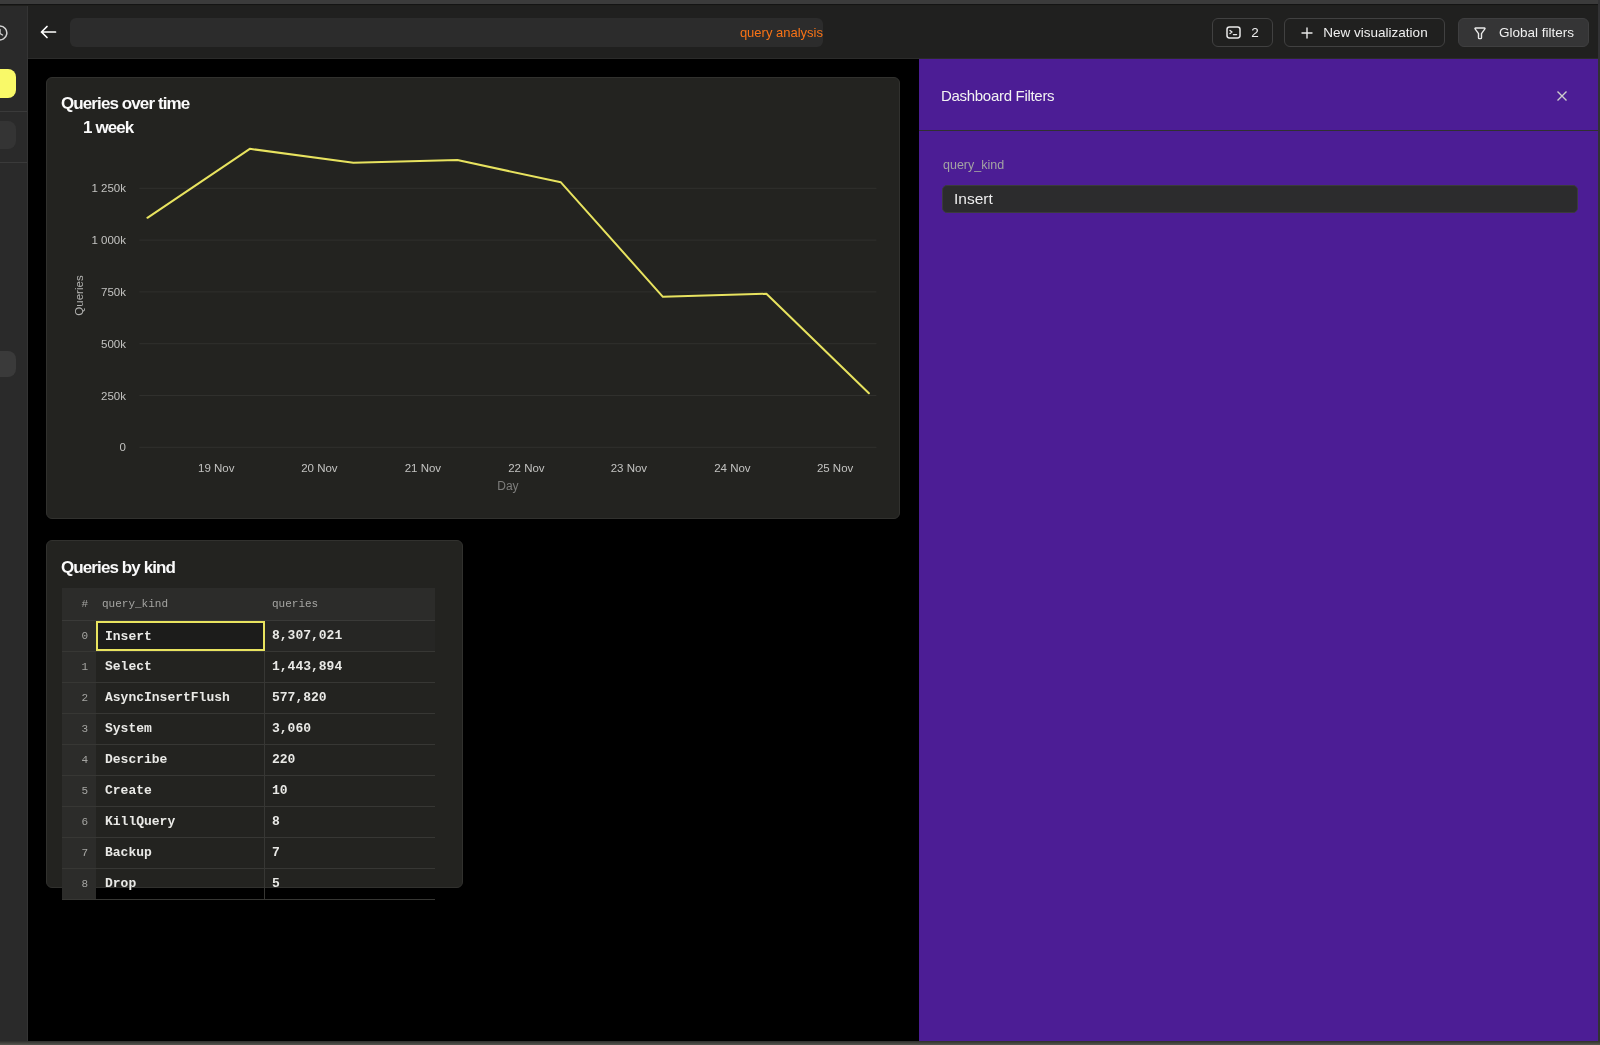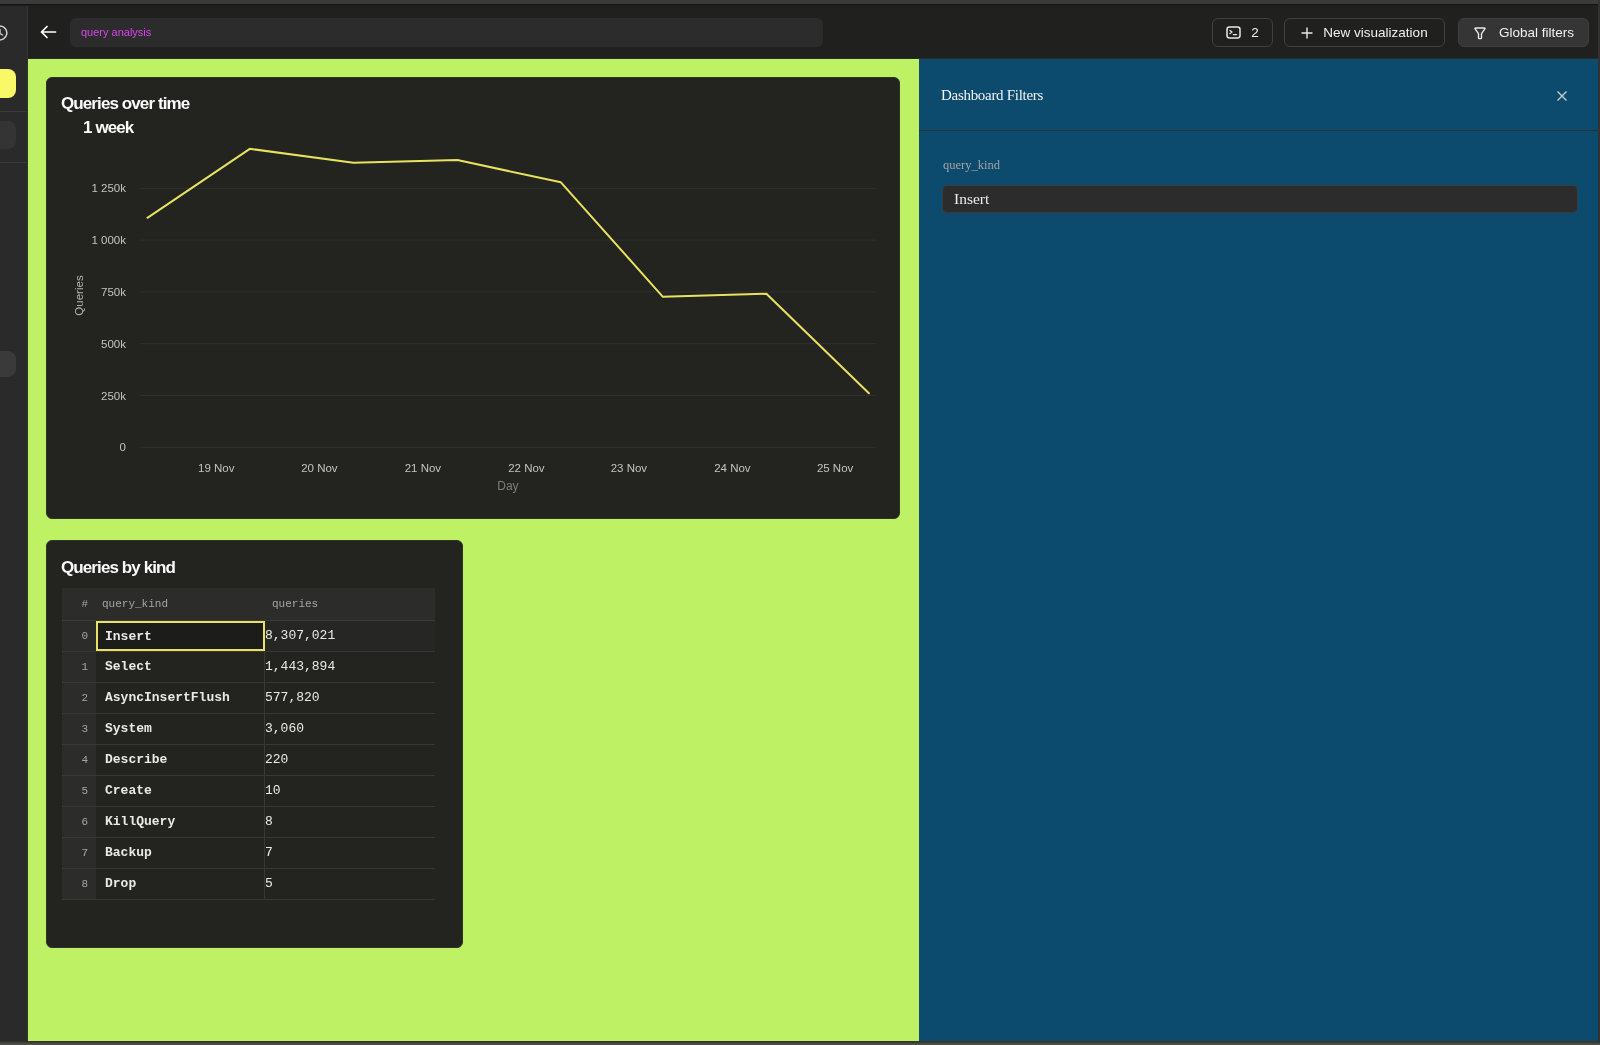--- a/index.html
+++ b/index.html
@@ -13,47 +13,47 @@
   
   #sidebar { left:0; top:6px; width:28px; height:1036px; background:#2a2a2a; border-right:1px solid #343434; }
   #sb-yellow { left:-13px; top:63px; width:29px; height:29px; background:#f9f968; border-radius:8px; }
   #sb-div1 { left:0; top:105px; width:27px; height:1px; background:#3a3a3a; }
   #sb-gray1 { left:-12px; top:115px; width:28px; height:28px; background:#343434; border-radius:8px; }
   #sb-div2 { left:0; top:156px; width:27px; height:1px; background:#3a3a3a; }
   #sb-gray2 { left:-12px; top:345px; width:28px; height:26px; background:#3a3a3a; border-radius:8px; }
 
   
   #topbar { left:28px; top:6px; width:1572px; height:53px; background:#20201f; border-bottom:1px solid #2b2b2a; }
-  #tb-input { left:42px; top:12px; width:753px; height:29px; background:#2c2c2c; border-radius:6px; color:#d946ef; font-size:11px; line-height:29px; padding-left:11px; }
+  #tb-input { left:42px; top:12px; width:753px; height:29px; background:#2c2c2c; border-radius:6px; color:#f97316; font-size:13px; line-height:29px; padding-left:11px;text-align:right; }
   .btn { position:absolute; top:12px; height:29px; border:1px solid #414141; border-radius:6px; color:#f0f0f0; font-size:13.5px; display:flex; align-items:center; justify-content:center; gap:10px; }
   #btn-term { left:1184px; width:61px; }
   #btn-new  { left:1256px; width:161px;text-align:right; }
   #btn-glob { left:1430px; width:131px; background:#353536; border-color:#3f3f40; gap:12px; }
 
   
-  #main { left:28px; top:59px; width:891px; height:986px; background:#bef264; }
+  #main { left:28px; top:59px; width:891px; height:986px; background:#000000; }
   .card { position:absolute; background:#232320; border:1px solid #31312e; border-radius:6px; }
   #card-chart { left:18px; top:18px; width:854px; height:442px; }
-  #card-table { left:18px; top:481px; width:417px; height:408px; }
+  #card-table { left:18px; top:481px; width:417px; height:348px; }
   .card h2 { font-size:17px; font-weight:700; color:#fafafa; letter-spacing:-0.9px; }
 
   
   #qtable { position:absolute; left:15px; top:47px; width:373px; font-family:"Liberation Mono", monospace; font-size:13px; }
   .trow { position:absolute; left:0; width:373px; height:31px; border-bottom:1px solid #373734; }
   .numcell { position:absolute; left:0; top:0; width:34px; height:30px; background:#2c2c2a; color:#a5a5a2; font-size:11px; text-align:right; padding-right:8px; line-height:30px; }
   .kindcell { position:absolute; left:34px; top:0; width:169px; height:31px; color:#e9e9e6; font-weight:700; line-height:30px; padding-left:9px; border-right:1px solid #373734; }
-  .qcell { position:absolute; left:203px; top:0; width:170px; height:31px; color:#e9e9e6; font-weight:400; line-height:30px; }
+  .qcell { position:absolute; left:203px; top:0; width:170px; height:31px; color:#e9e9e6; font-weight:700; line-height:30px; padding-left:7px; }
   #thead { height:33px; background:#2c2c2a; border-bottom:1px solid #3a3a38; }
   #thead .numcell { background:transparent; line-height:32px; }
   #thead .kindcell, #thead .qcell { color:#a5a5a2; font-weight:400; font-size:11px; line-height:32px; border-right:none; }
   #thead .kindcell { padding-left:6px; }
   #thead .qcell { padding-left:7px; }
 
   
-  #rpanel { left:919px; top:59px; width:681px; height:986px; background:#0c4a6e;font-family:Liberation Serif, serif; }
+  #rpanel { left:919px; top:59px; width:681px; height:986px; background:#4c1d95; }
   #rp-head { left:0; top:0; width:681px; height:72px; border-bottom:1px solid #303031; }
   #rp-title { left:22px; top:28px; font-size:15px; letter-spacing:-0.3px; font-weight:500; color:#f2f2f2; }
   #rp-close { left:633px; top:27px; width:20px; height:20px; color:#cdcdcd; font-size:15px; text-align:center; line-height:20px; }
   #rp-label { left:24px; top:99px; font-size:12.5px; color:#a3a3a3; font-weight:500; }
   #rp-input { left:23px; top:126px; width:636px; height:28px; background:#2c2c2d; border:1px solid #3b3b3c; border-radius:5px; color:#ededed; font-size:15.5px; line-height:26px; padding-left:11px; }
 
   #rightedge { left:1598px; top:0; width:2px; height:1045px; background:#323234; }
   #bottomline { left:0; top:1041px; width:1600px; height:4px; background:linear-gradient(#2e2e2b,#3e3e3a 40%,#56564f); }
 </style>
 </head>

